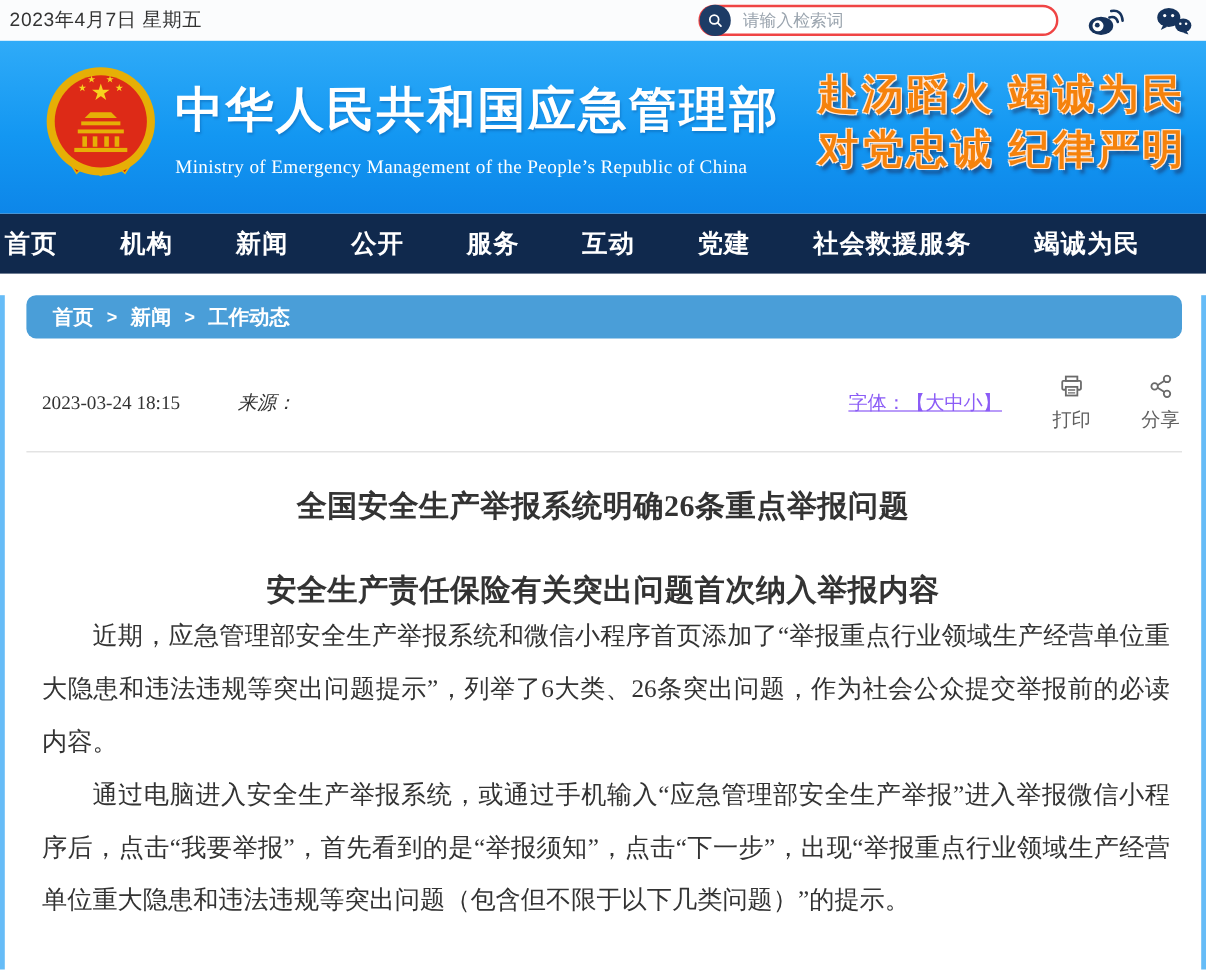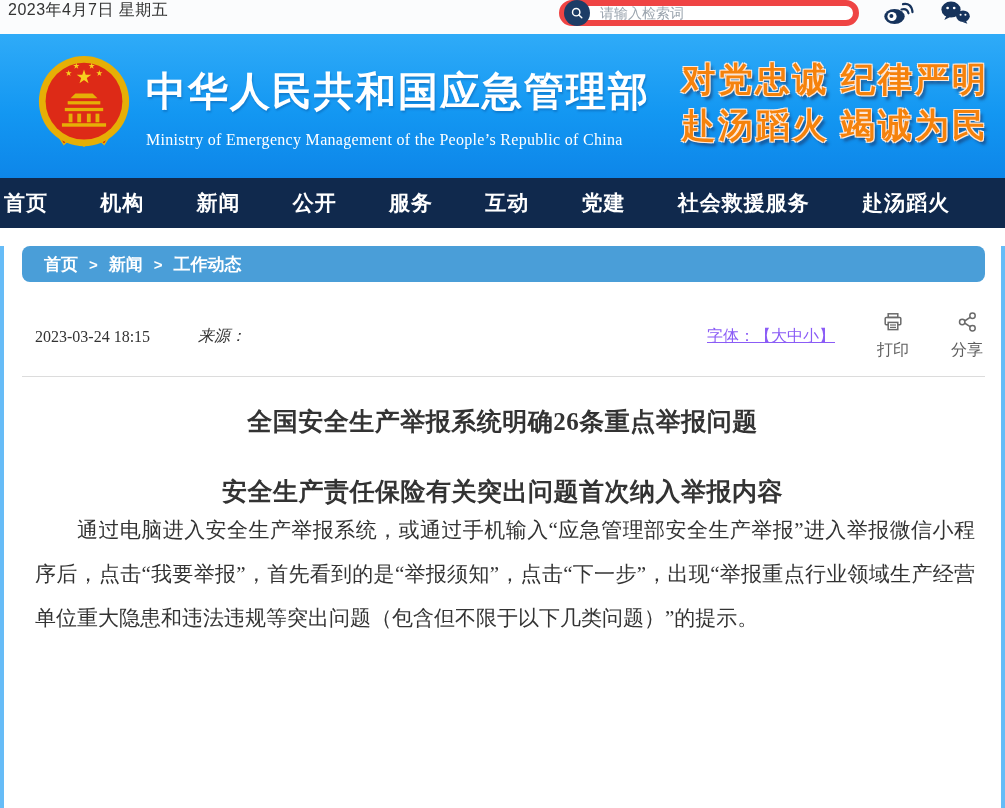--- a/index.html
+++ b/index.html
@@ -6,28 +6,28 @@
   html,body { margin:0; padding:0; }
   body {
     width:1005px; height:808px; overflow:hidden;
     background:#fff;
     font-family:"Liberation Sans", sans-serif;
   }
 
   
   .topbar {
     height:34px; background:#fbfcfd;
-    display:flex; align-items:flex-start;
-    padding:0 28px 0 8px;
+    display:flex; align-items:center;
+    padding:0 5px 0 8px;
   }
   .topbar-date { font-size:16px; color:#333; letter-spacing:0.5px; }
   .searchbox {
     margin-left:auto;
     width:300px; height:26px;
-    border:6px solid #ef4444; border-radius:14px;
+    border:2px solid #ef4444; border-radius:14px;
     background:#fff; display:flex; align-items:center;
   }
   .search-btn {
     width:26px; height:26px; border-radius:50%;
     background:#1d3c66; border:none; padding:0;
     display:flex; align-items:center; justify-content:center;
     flex:0 0 26px; margin-left:-1px; cursor:pointer;
   }
   .searchbox input {
     flex:1; border:none; outline:none; background:transparent;
@@ -200,35 +200,35 @@
     <rect x="62" y="63" width="4" height="9" fill="#e6af06"></rect>
     <rect x="27" y="73" width="46" height="3.6" fill="#e6af06"></rect>
   </svg>
 
   <a class="mast-text" href="#">
     <div class="mast-title">中华人民共和国应急管理部</div>
     <div class="mast-sub">Ministry of Emergency Management of the People’s Republic of China</div>
   </a>
 
   <div class="slogan">
+    <div>赴汤蹈火 竭诚为民</div>
     <div>对党忠诚 纪律严明</div>
-    <div>赴汤蹈火 竭诚为民</div>
   </div>
 </div>
 
 <nav class="mainnav">
   <a href="#">首页</a>
   <a href="#">机构</a>
   <a href="#">新闻</a>
   <a href="#">公开</a>
   <a href="#">服务</a>
   <a href="#">互动</a>
   <a href="#">党建</a>
   <a href="#">社会救援服务</a>
-  <a href="#">赴汤蹈火</a>
+  <a href="#">竭诚为民</a>
 </nav>
 
 <div class="content">
 
   <div class="breadcrumb">
     <a href="#">首页</a>
     <span class="crumb-sep">&gt;</span>
     <a href="#">新闻</a>
     <span class="crumb-sep">&gt;</span>
     <a href="#">工作动态</a>
@@ -268,16 +268,17 @@
       </button>
     </div>
   </div>
 
   <div class="divider"></div>
 
   <h1 class="article-title title-1">全国安全生产举报系统明确26条重点举报问题</h1>
   <h2 class="article-title title-2">安全生产责任保险有关突出问题首次纳入举报内容</h2>
 
   <div class="article-body">
+    <p class="para-1">近期，应急管理部安全生产举报系统和微信小程序首页添加了“举报重点行业领域生产经营单位重大隐患和违法违规等突出问题提示”，列举了6大类、26条突出问题，作为社会公众提交举报前的必读内容。</p>
     <p class="para-2">通过电脑进入安全生产举报系统，或通过手机输入“应急管理部安全生产举报”进入举报微信小程序后，点击“我要举报”，首先看到的是“举报须知”，点击“下一步”，出现“举报重点行业领域生产经营单位重大隐患和违法违规等突出问题（包含但不限于以下几类问题）”的提示。</p>
   </div>
 
 </div>
 
 </body></html>

